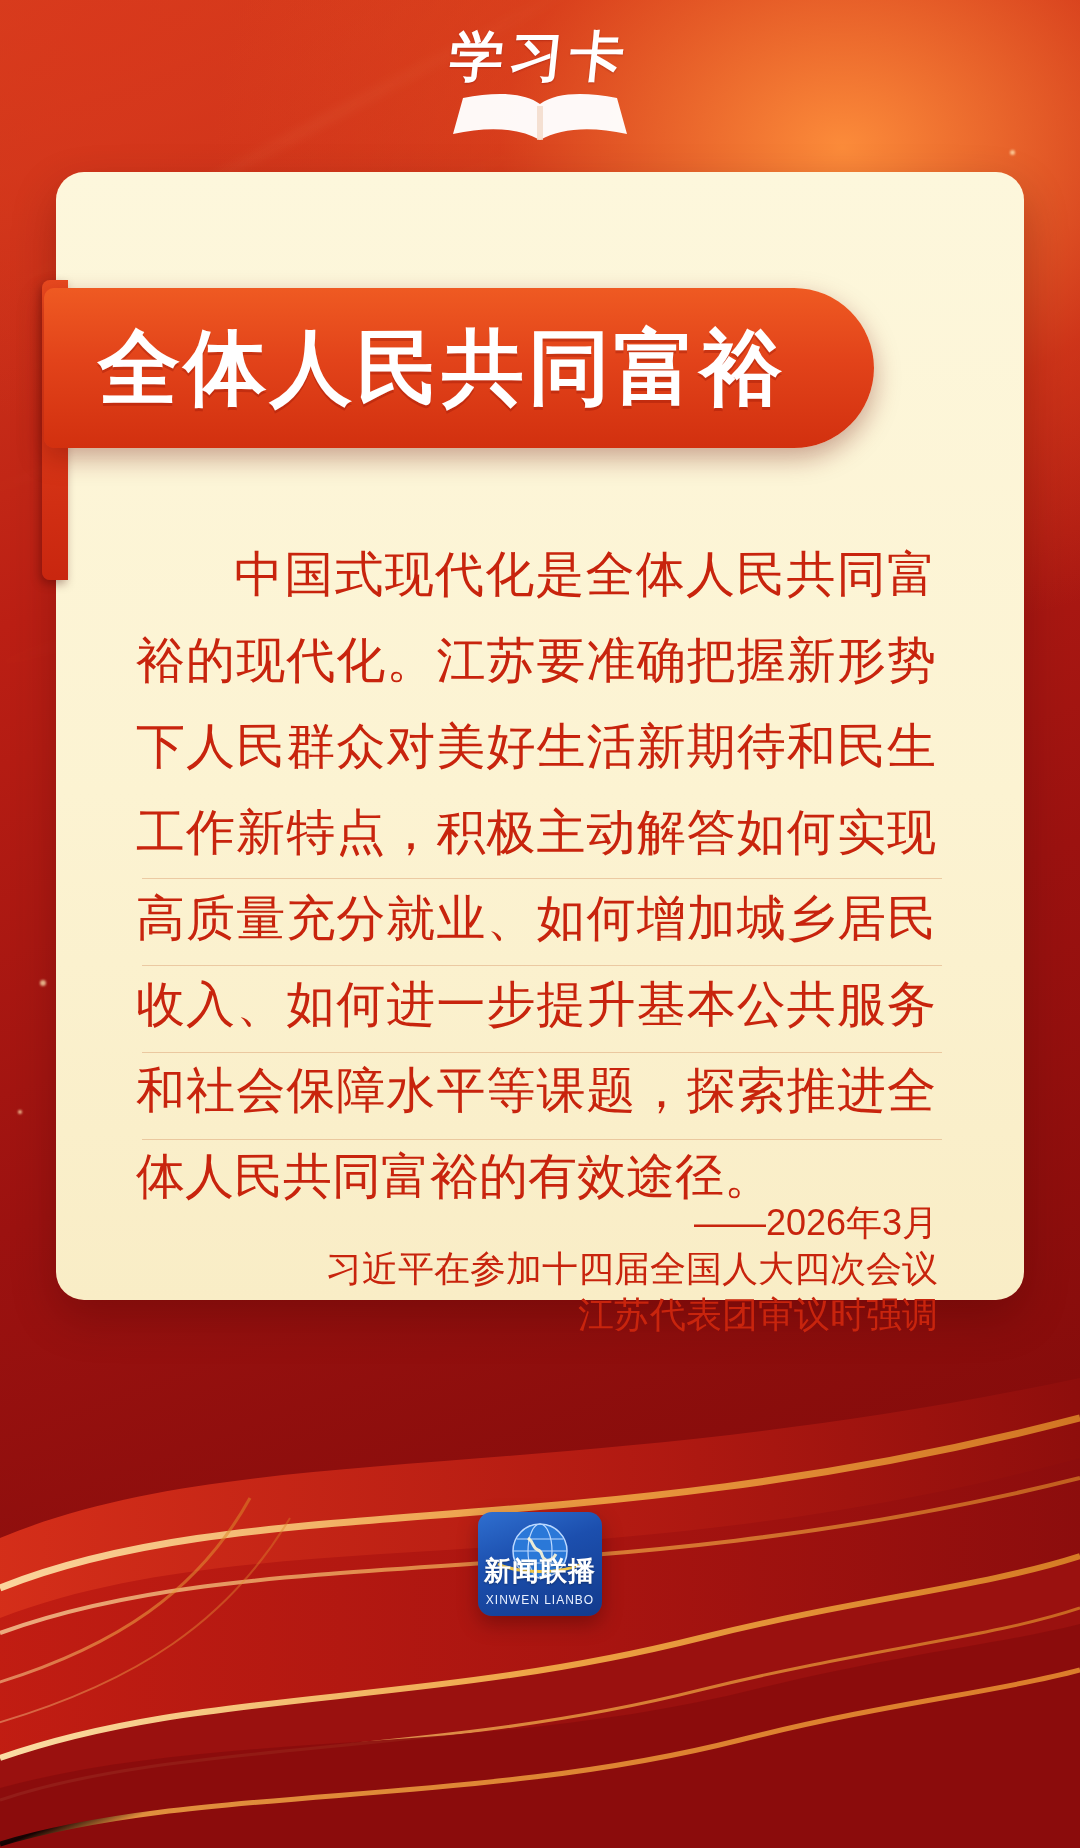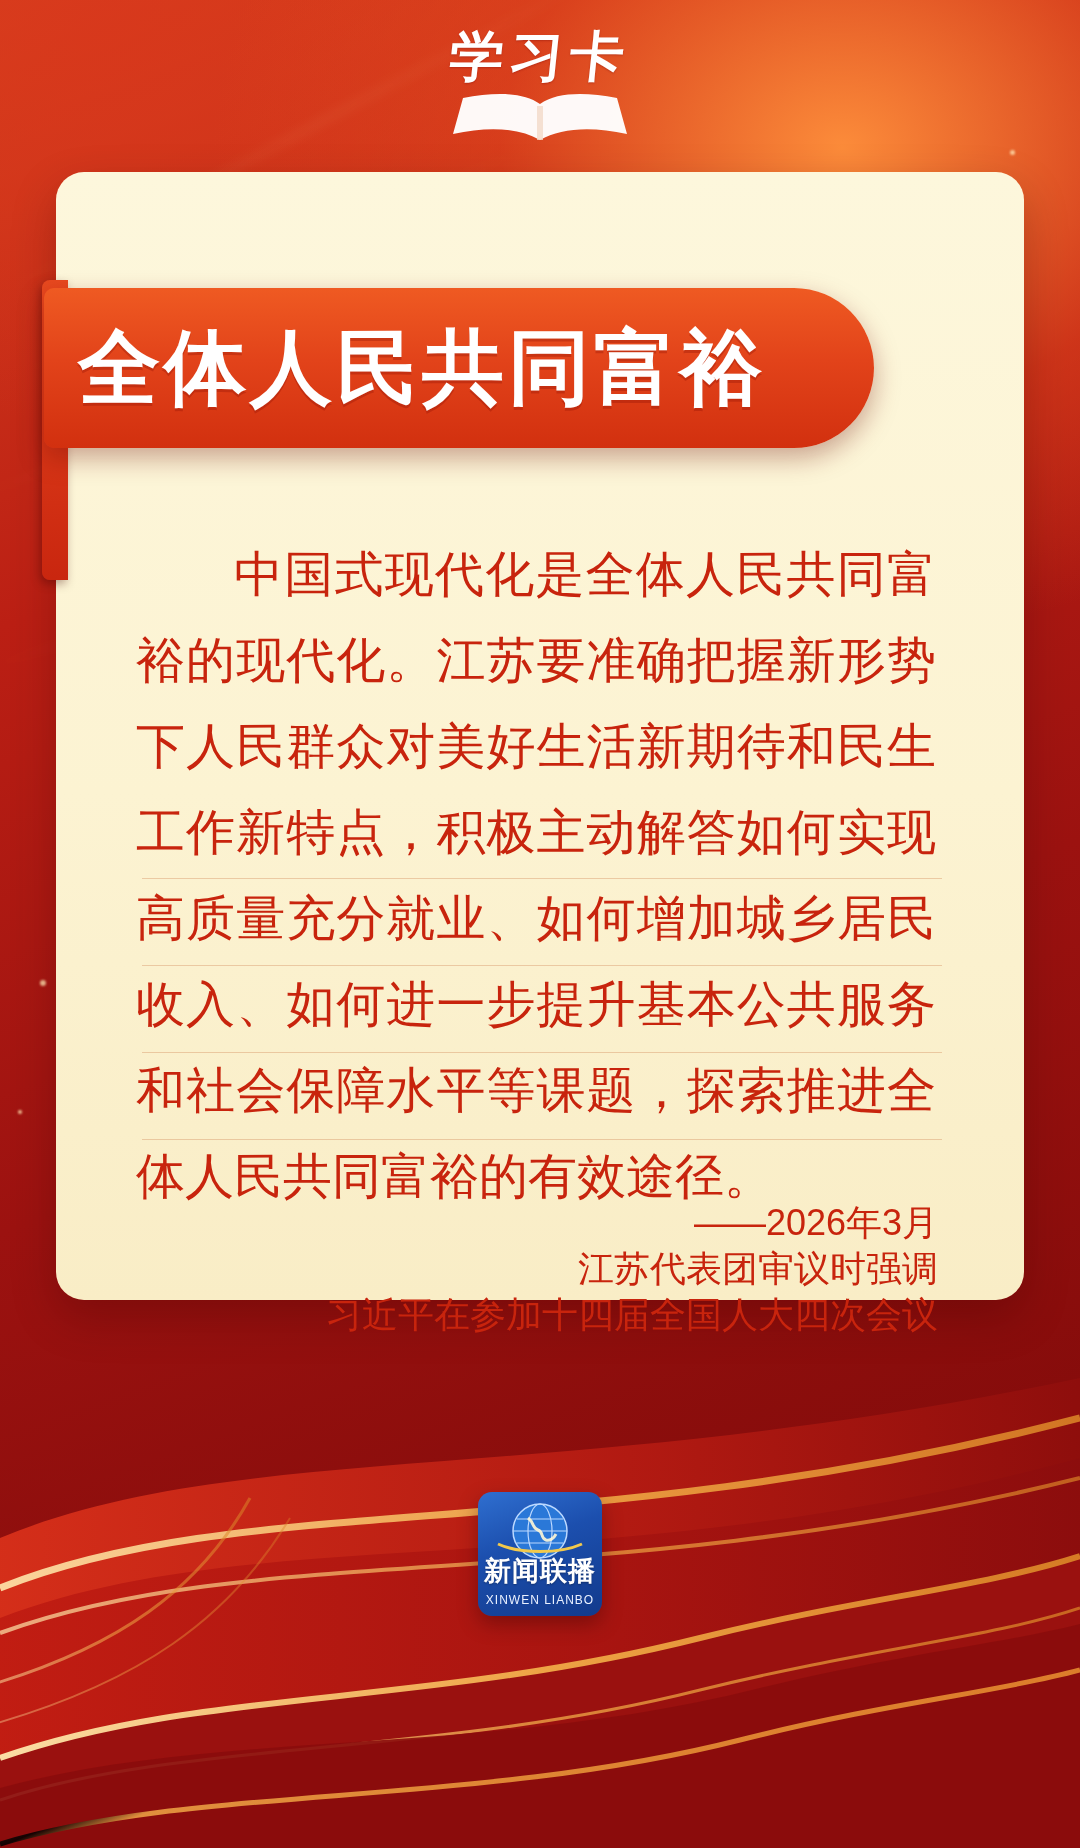--- a/index.html
+++ b/index.html
@@ -105,21 +105,21 @@
     position: absolute;
     left: -12px;
     top: 116px;
     width: 830px;
     height: 160px;
     background: linear-gradient(180deg, #ef5a22 0%, #e2431a 45%, #d2300f 100%);
     border-radius: 10px 80px 80px 10px;
     box-shadow: 0 10px 26px rgba(110,12,6,0.35);
     display: flex;
     align-items: center;
-    padding-left: 34px;
+    padding-left: 54px;
     box-sizing: border-box;
   }
   .title-text {
     font-family: "Liberation Sans", "DejaVu Sans", sans-serif;
     font-weight: bold;
     font-size: 82px;
     line-height: 1;
     color: #ffffff;
     letter-spacing: 4px;
     text-shadow: 0 3px 0 rgba(150,20,6,0.35);
@@ -178,21 +178,21 @@
     pointer-events: none;
   }
 
   
   .badge {
     position: absolute;
     left: 50%;
     transform: translateX(-50%);
     bottom: 232px;
     width: 124px;
-    height: 124px;
+    height: 104px;
     border-radius: 14px;
     background: linear-gradient(160deg,#2f6fd0 0%, #1c4fae 40%, #123a8c 100%);
     box-shadow: 0 8px 20px rgba(40,0,0,.35);
     display: flex;
     flex-direction: column;
     align-items: center;
     justify-content: flex-end;
     overflow: hidden;
   }
   .badge-globe {
@@ -257,22 +257,22 @@
       <i></i>
         <i></i>
         <i></i>
         <i></i>
     </div>
 
     <div class="quote">中国式现代化是全体人民共同富裕的现代化。江苏要准确把握新形势下人民群众对美好生活新期待和民生工作新特点，积极主动解答如何实现高质量充分就业、如何增加城乡居民收入、如何进一步提升基本公共服务和社会保障水平等课题，探索推进全体人民共同富裕的有效途径。</div>
 
     <div class="attrib">
       <div>——2026年3月</div>
+      <div>习近平在参加十四届全国人大四次会议</div>
       <div>江苏代表团审议时强调</div>
-      <div>习近平在参加十四届全国人大四次会议</div>
     </div>
   </div>
 
   <div class="bottom">
     <svg width="1080" height="560" viewBox="0 0 1080 560" preserveAspectRatio="none">
       <defs>
         <linearGradient id="gRed" x1="0" y1="0" x2="1" y2="0">
           <stop offset="0%" stop-color="#c01c12"></stop>
           <stop offset="55%" stop-color="#a81410"></stop>
           <stop offset="100%" stop-color="#8c0d0d"></stop>

